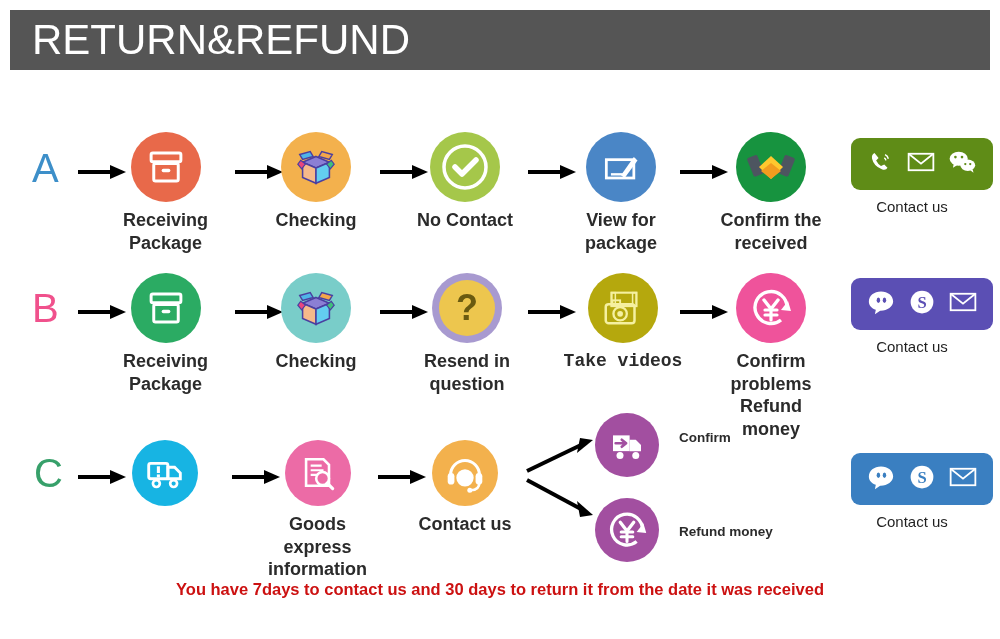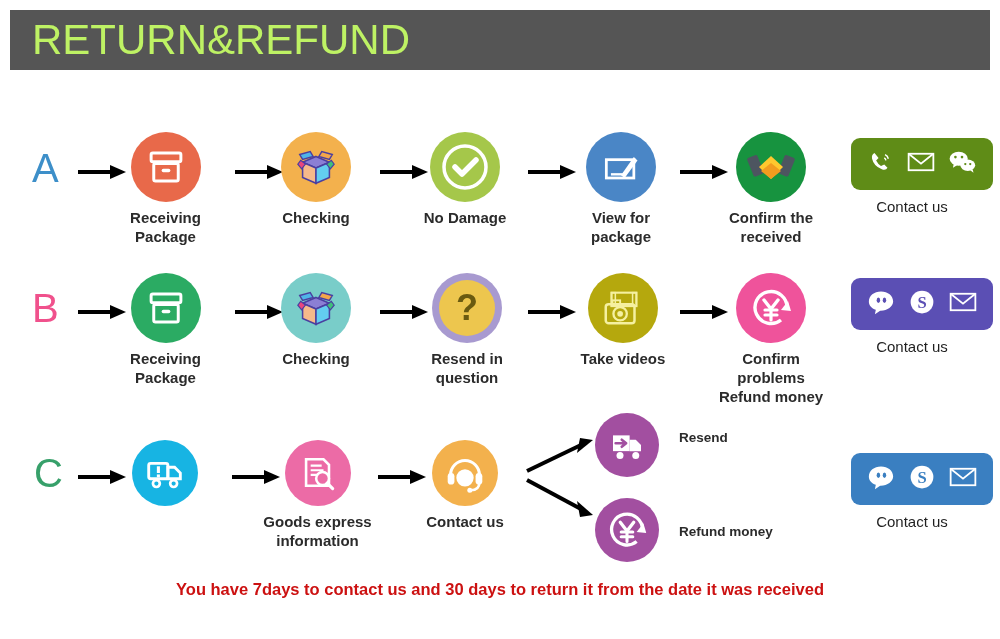--- a/index.html
+++ b/index.html
@@ -6,38 +6,38 @@
   body{
     width:1000px;height:639px;background:#ffffff;
     font-family:"Liberation Sans", sans-serif;
     position:relative;overflow:hidden;
   }
   .banner{
     position:absolute;left:10px;top:10px;width:980px;height:60px;
     background:#555555;display:flex;align-items:center;
   }
   .banner-title{
-    color:#bef264;font-size:42px;letter-spacing:0px;
+    color:#ffffff;font-size:42px;letter-spacing:0px;
     padding-left:22px;font-weight:400;line-height:1;
   }
   .row{position:absolute;left:0;width:1000px;}
   .rowA{top:120px;height:115px;}
   .rowB{top:265px;height:125px;}
   .rowC{top:420px;height:145px;}
 
   .letter{
     position:absolute;font-size:40px;font-weight:400;line-height:1;
   }
   .node{position:absolute;text-align:center;}
   .circle{
     border-radius:50%;position:relative;margin:0 auto;
     display:flex;align-items:center;justify-content:center;
   }
   .label{
-    font-size:15px;font-weight:bold;color:#2b2b2b;
+    font-size:18px;font-weight:bold;color:#2b2b2b;
     margin-top:7px;line-height:1.25;white-space:pre-line;
   }
   .arrow{position:absolute;height:14px;}
   .arrow svg{display:block;}
 
   .contact-box{
     position:absolute;text-align:center;
   }
   .contact-pill{
     border-radius:9px;display:flex;align-items:center;
@@ -112,21 +112,21 @@
       </svg>
   </div>
 
   <div class="node" style="left:405px;top:12px;width:120px;">
     <div class="circle" style="width:70px;height:70px;background:#a5c74a;">
       <svg width="56" height="56" viewBox="0 0 56 56">
         <circle cx="28" cy="28" r="21" fill="none" stroke="#fff" stroke-width="3.5"></circle>
         <path d="M18 28 L25 35 L39 21" fill="none" stroke="#fff" stroke-width="5.5" stroke-linecap="round" stroke-linejoin="round"></path>
       </svg>
     </div>
-    <div class="label">No Damage</div>
+    <div class="label">No Contact</div>
   </div>
 
   <div class="arrow" style="left:528px;top:45px;width:48px;">
     <svg width="48" height="14" viewBox="0 0 48 14">
         <line x1="0" y1="7" x2="36" y2="7" stroke="#000" stroke-width="4"></line>
         <polygon points="32,0 48,7 32,14" fill="#000"></polygon>
       </svg>
   </div>
 
   <div class="node" style="left:561px;top:12px;width:120px;">
@@ -251,21 +251,21 @@
     <div class="label">Resend in question</div>
   </div>
 
   <div class="arrow" style="left:528px;top:40px;width:48px;">
     <svg width="48" height="14" viewBox="0 0 48 14">
         <line x1="0" y1="7" x2="36" y2="7" stroke="#000" stroke-width="4"></line>
         <polygon points="32,0 48,7 32,14" fill="#000"></polygon>
       </svg>
   </div>
 
-  <div class="node" style="left:563px;top:8px;width:120px;">
+  <div class="node" style="left:563px;top:8px;width:120px;font-family:Liberation Mono, monospace;">
     <div class="circle" style="width:70px;height:70px;background:#b5a80d;">
       <svg width="46" height="46" viewBox="0 0 48 48">
         <rect x="12" y="8" width="26" height="14" fill="none" stroke="#f5f0a0" stroke-width="2.2"></rect>
         <rect x="12" y="8" width="4" height="14" fill="none" stroke="#f5f0a0" stroke-width="1.6"></rect>
         <rect x="34" y="8" width="4" height="14" fill="none" stroke="#f5f0a0" stroke-width="1.6"></rect>
         <rect x="6" y="20" width="30" height="20" rx="3" fill="none" stroke="#f5f0a0" stroke-width="2.6"></rect>
         <circle cx="21" cy="30" r="7" fill="none" stroke="#f5f0a0" stroke-width="2.4"></circle>
         <circle cx="21" cy="30" r="3" fill="#f5f0a0"></circle>
         <rect x="13" y="16" width="8" height="5" fill="none" stroke="#f5f0a0" stroke-width="2"></rect>
       </svg>
@@ -401,21 +401,21 @@
     <div class="circle" style="width:64px;height:64px;background:#a24fa0;">
       <svg width="42" height="42" viewBox="0 0 48 48">
         <rect x="8" y="13" width="19" height="18" fill="#fff"></rect>
         <path d="M27 18 L34 18 L40 24 L40 31 L27 31 Z" fill="#fff"></path>
         <circle cx="16" cy="36" r="4" fill="#fff"></circle>
         <circle cx="34" cy="36" r="4" fill="#fff"></circle>
         <path d="M11 22 L20 22 M18 18 L23 22 L18 26" stroke="#a24fa0" stroke-width="3" fill="none" stroke-linecap="round" stroke-linejoin="round"></path>
       </svg>
     </div>
   </div>
-  <div class="branch-label" style="left:679px;top:10px;">Resend</div>
+  <div class="branch-label" style="left:679px;top:10px;">Confirm</div>
 
   <div class="node" style="left:592px;top:78px;width:70px;">
     <div class="circle" style="width:64px;height:64px;background:#a24fa0;">
       <svg width="54" height="54" viewBox="0 0 56 56">
         <path d="M44 28 a16 16 0 1 0 -6 12" fill="none" stroke="#fff" stroke-width="3.4"></path>
         <polygon points="45,21 48,31 38,30" fill="#fff"></polygon>
         <path d="M21 20 L28 29 L35 20" stroke="#fff" stroke-width="3.4" fill="none" stroke-linecap="round"></path>
         <path d="M22 30 L34 30 M22 35 L34 35 M28 29 L28 40" stroke="#fff" stroke-width="3.2" stroke-linecap="round"></path>
       </svg>
     </div>

